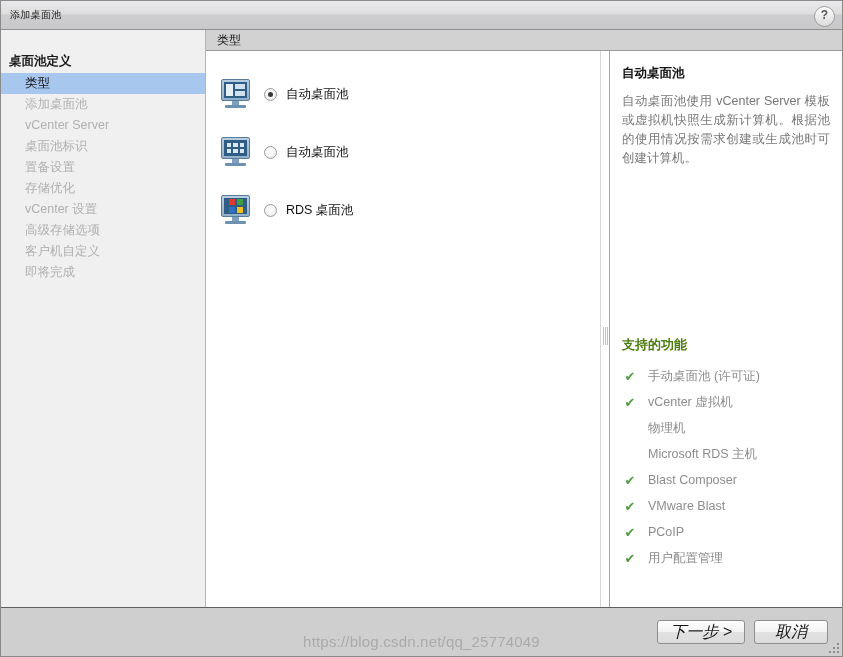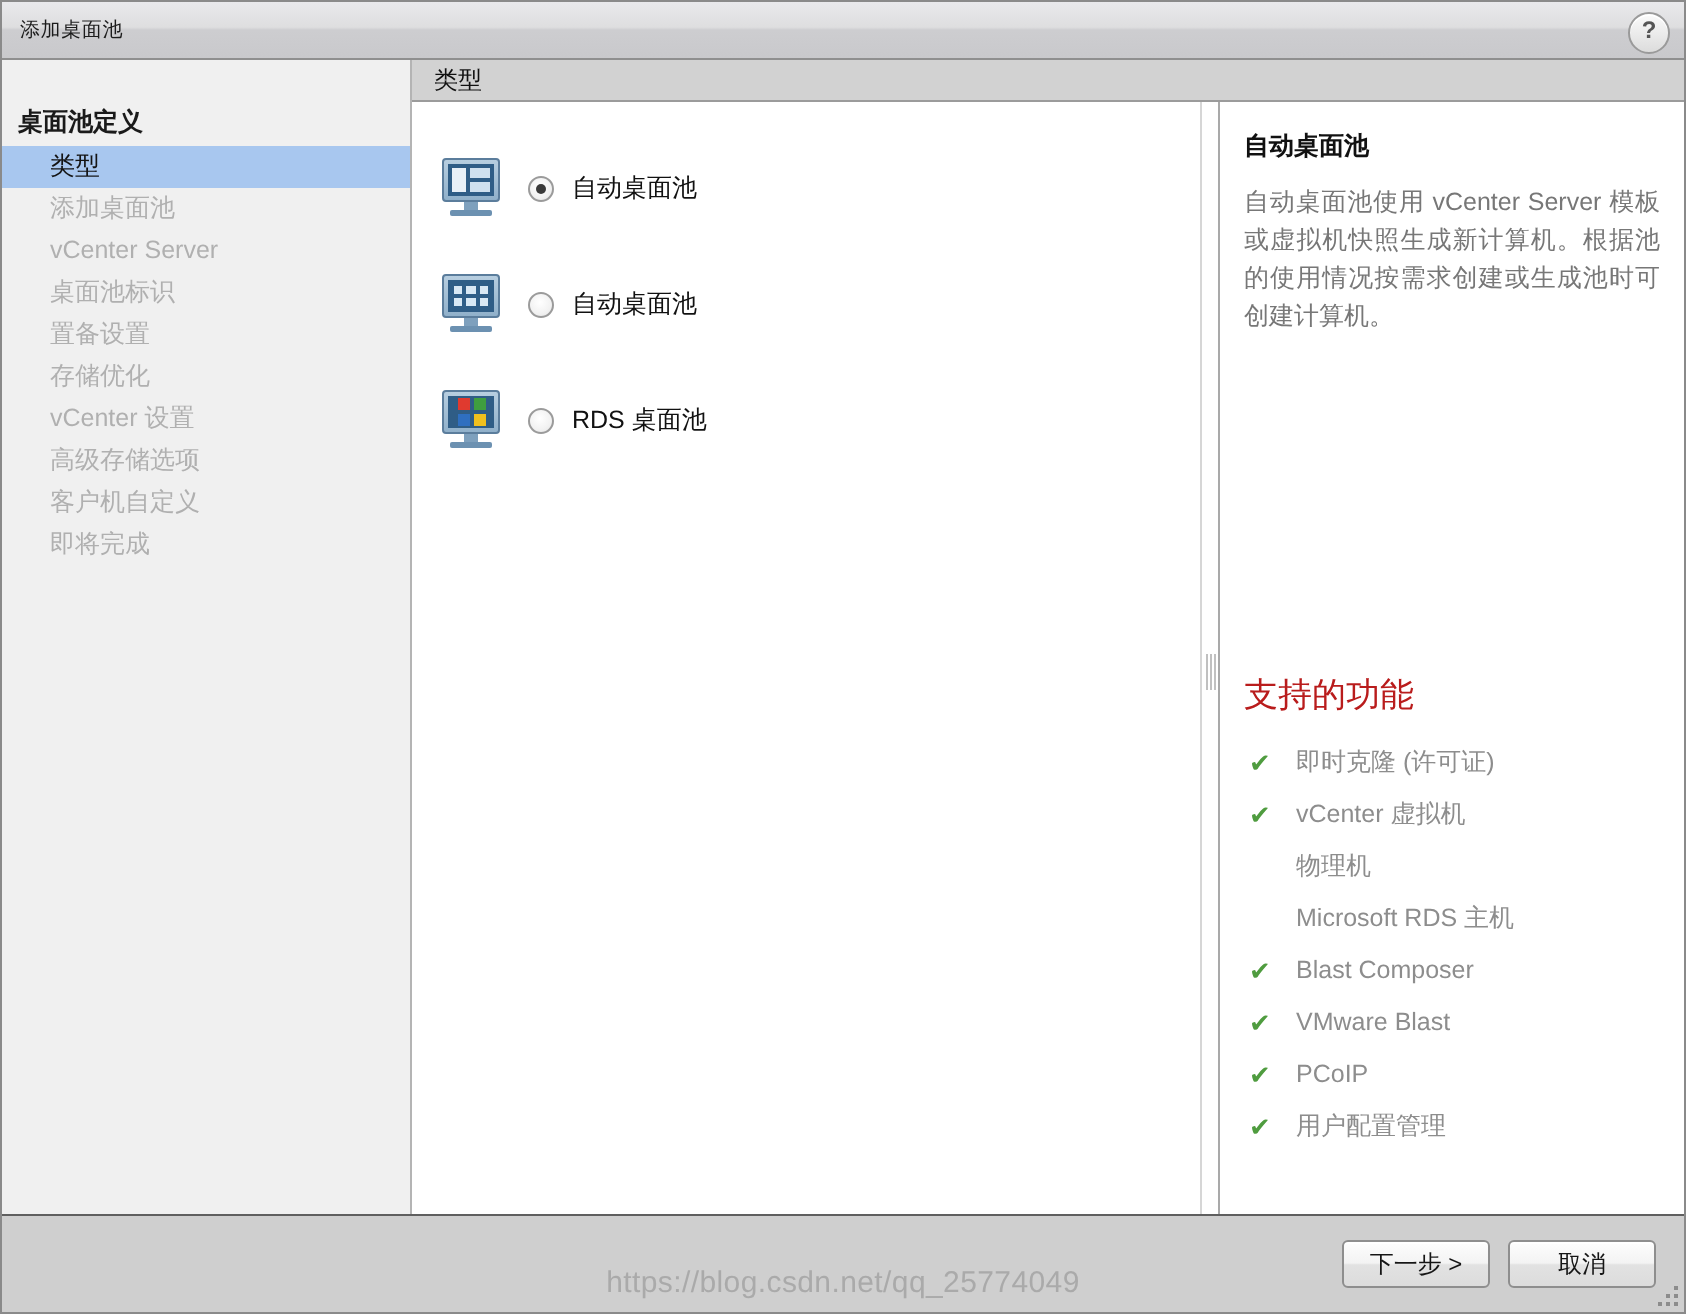--- a/index.html
+++ b/index.html
@@ -220,23 +220,23 @@
     line-height: 19px;
     text-align: justify;
   }
   .features-block {
     position: absolute;
     left: 12px;
     top: 285px;
     right: 12px;
   }
   .features-title {
-    font-size: 17px;
-    font-weight: normal;
-    color: #b91c1c;
+    font-size: 13px;
+    font-weight: bold;
+    color: #4d7c0f;
     margin-bottom: 9px;
   }
   .feature-row {
     display: flex;
     align-items: center;
     height: 26px;
   }
   .check {
     width: 16px;
     flex: 0 0 16px;
@@ -264,30 +264,31 @@
     align-items: center;
     justify-content: flex-end;
     box-sizing: border-box;
     padding-right: 14px;
   }
   .btn {
     min-width: 74px;
     height: 24px;
     margin-left: 9px;
     padding: 0 12px;
-    font-size: 12px;
+    font-size: 16px;
     color: #161616;
     background: linear-gradient(to bottom, #fdfdfd 0%, #f3f3f3 48%, #e2e2e2 52%, #dcdcdc 100%);
     border: 1px solid #8e8e8e;
     border-radius: 3px;
     box-shadow: inset 0 1px 0 #ffffff;
     cursor: default;
     line-height: 22px;
     text-align: center;
     box-sizing: border-box;
+    font-style: italic;
   }
   .watermark {
     position: absolute;
     left: 0;
     bottom: 6px;
     width: 100%;
     text-align: center;
     font-size: 15px;
     color: rgba(150,150,150,0.65);
     letter-spacing: .2px;
@@ -473,21 +474,21 @@
 
         <div class="info-pane">
           <div class="info-title">自动桌面池</div>
           <div class="info-desc">自动桌面池使用 vCenter Server 模板或虚拟机快照生成新计算机。根据池的使用情况按需求创建或生成池时可创建计算机。</div>
 
           <div class="features-block">
             <div class="features-title">支持的功能</div>
 
             <div class="feature-row">
               <div class="check">✔</div>
-              <div class="feature-label">即时克隆 (许可证)</div>
+              <div class="feature-label">手动桌面池 (许可证)</div>
             </div>
             <div class="feature-row">
               <div class="check">✔</div>
               <div class="feature-label">vCenter 虚拟机</div>
             </div>
             <div class="feature-row">
               <div class="check empty"></div>
               <div class="feature-label">物理机</div>
             </div>
             <div class="feature-row">

